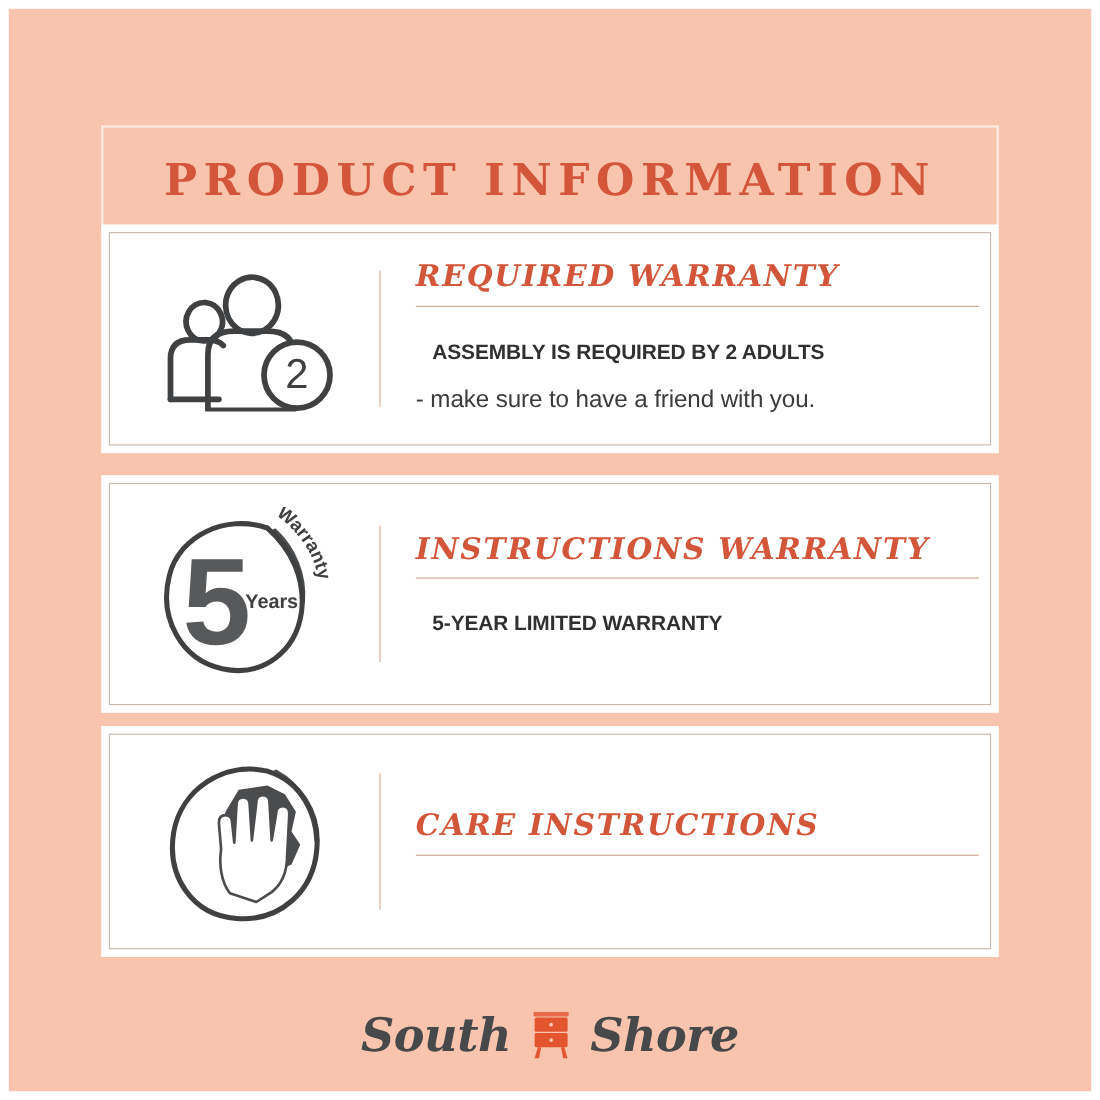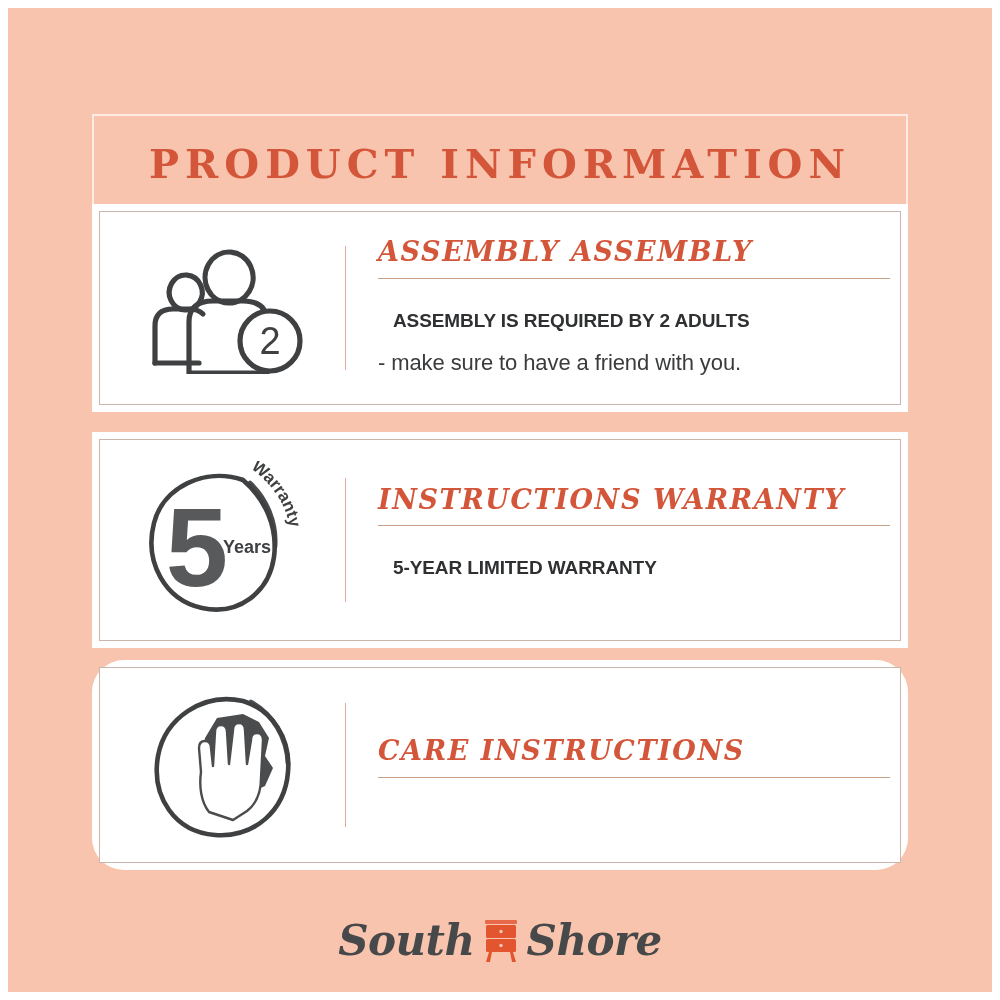--- a/index.html
+++ b/index.html
@@ -71,21 +71,21 @@
     width: 100%;
     height: 100%;
     box-sizing: border-box;
     border: 1px solid #cbb6ab;
     background: #ffffff;
     display: flex;
     align-items: center;
   }
   #card-1 { top: 196px;  height: 208px; }
   #card-2 { top: 424px;  height: 216px; }
-  #card-3 { top: 652px;  height: 210px; border-radius: 32px; }
+  #card-3 { top: 652px;  height: 210px; }
 
   .icon-cell {
     width: 245px;
     min-width: 245px;
     height: 100%;
     display: flex;
     align-items: center;
     justify-content: center;
   }
   .divider {
@@ -146,21 +146,21 @@
   
   .footer-logo {
     position: absolute;
     left: 0;
     top: 898px;
     width: 984px;
     height: 70px;
     display: flex;
     align-items: center;
     justify-content: center;
-    gap: 6px;
+    gap: 16px;
   }
   .logo-word {
     color: #46484a;
     font-family: "DejaVu Serif", "Liberation Serif", serif;
     font-style: italic;
     font-weight: bold;
     font-size: 42px;
     line-height: 1;
     letter-spacing: -0.5px;
   }
@@ -198,21 +198,21 @@
             <g fill="#ffffff" stroke="#3f4042" stroke-width="5.2">
               <circle cx="133" cy="99" r="30"></circle>
             </g>
             <text x="133" y="99" fill="#3f4042" font-family="'Liberation Sans', sans-serif" font-size="38" text-anchor="middle" dominant-baseline="central">2</text>
           </svg>
         </div>
 
         <div class="divider"></div>
 
         <div class="text-cell">
-          <div class="card-heading">ASSEMBLY ASSEMBLY</div>
+          <div class="card-heading">REQUIRED WARRANTY</div>
           <div class="card-rule"></div>
           <div class="card-body-main">ASSEMBLY IS REQUIRED BY 2 ADULTS</div>
           <div class="card-body-sub">- make sure to have a friend with you.</div>
         </div>
 
       </div>
     </div>
 
     <div class="card" id="card-2">
       <div class="card-inner">

